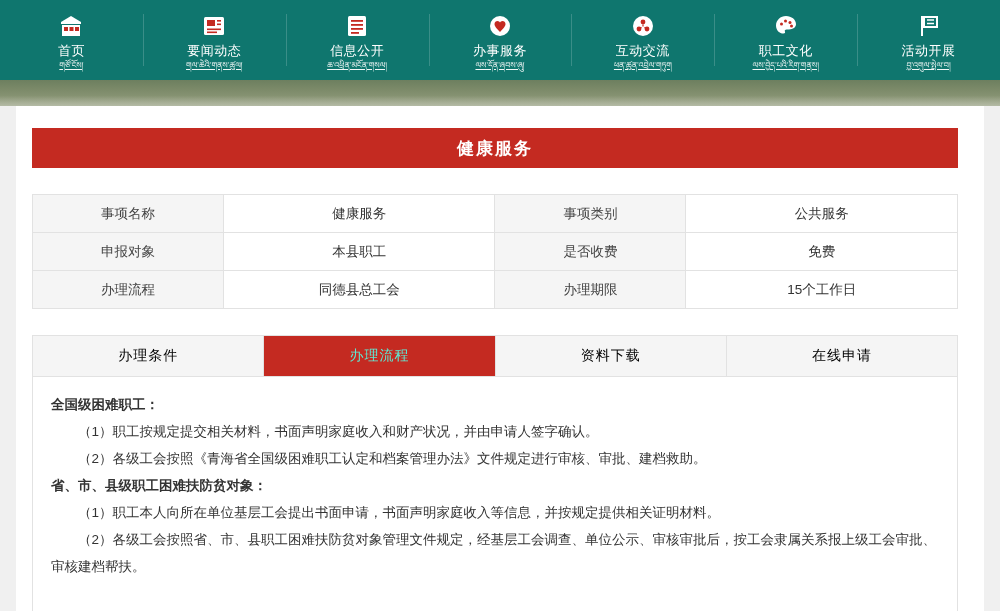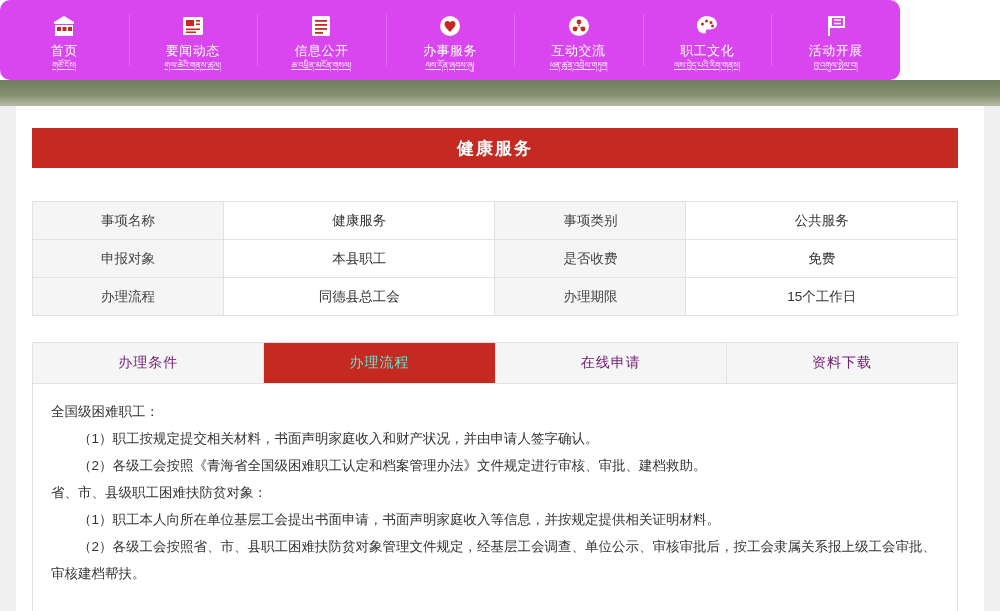--- a/index.html
+++ b/index.html
@@ -6,27 +6,26 @@
   html, body {
     margin: 0; padding: 0;
     width: 1000px; height: 611px;
     font-family: "Liberation Sans", "DejaVu Sans", sans-serif;
     background: #ffffff;
     overflow: hidden;
   }
 
   
   .navbar {
-    width: 900px;
+    width: 1000px;
     height: 80px;
-    background: #d946ef;
+    background: #0f766e;
     display: flex;
     align-items: stretch;
     position: relative;
-    border-radius: 10px;
   }
   .nav-item {
     flex: 1 1 0;
     display: flex;
     flex-direction: column;
     align-items: center;
     justify-content: center;
     color: #ffffff;
     padding-top: 4px;
     position: relative;
@@ -100,21 +99,21 @@
     justify-content: center;
     font-size: 17px;
     font-weight: bold;
     letter-spacing: 2px;
   }
 
   
   .info-table {
     width: 100%;
     border-collapse: collapse;
-    margin-top: 33px;
+    margin-top: 26px;
     table-layout: fixed;
   }
   .info-table td {
     border: 1px solid #e2e2e2;
     height: 38px;
     font-size: 13.5px;
     color: #333333;
     text-align: center;
     padding: 0 6px;
   }
@@ -135,21 +134,21 @@
     border: 1px solid #e2e2e2;
     border-bottom: none;
   }
   .tab {
     flex: 1 1 0;
     height: 40px;
     display: flex;
     align-items: center;
     justify-content: center;
     font-size: 14px;
-    color: #701a75;
+    color: #000000;
     background: #f5f5f5;
     border-right: 1px solid #e2e2e2;
     cursor: pointer;
     letter-spacing: 1px;
   }
   .tab:last-child { border-right: none; }
   .tab.active {
     background: #c42a21;
     color: #5eead4;
   }
@@ -158,21 +157,21 @@
   .tab-panel {
     border: 1px solid #e2e2e2;
     height: 240px;
     padding: 14px 18px;
     font-size: 13.5px;
     color: #333333;
     line-height: 2.0;
     overflow: hidden;
   }
   .para { margin: 0; }
-  .para.bold { font-weight: normal; }
+  .para.bold { font-weight: bold; }
   .para.indent { text-indent: 2em; }
 </style>
 </head>
 <body>
 
 <div class="navbar">
 
   <div class="nav-item">
     <span class="nav-icon">
       <svg width="26" height="26" viewBox="0 0 26 26" fill="none">
@@ -297,22 +296,22 @@
         <td class="value">同德县总工会</td>
         <td class="label">办理期限</td>
         <td class="value">15个工作日</td>
       </tr>
     </tbody>
       </table>
 
     <div class="tabs">
       <div class="tab">办理条件</div>
       <div class="tab active">办理流程</div>
+      <div class="tab">资料下载</div>
       <div class="tab">在线申请</div>
-      <div class="tab">资料下载</div>
     </div>
 
     <div class="tab-panel">
       <p class="para bold">全国级困难职工：</p>
       <p class="para indent">（1）职工按规定提交相关材料，书面声明家庭收入和财产状况，并由申请人签字确认。</p>
       <p class="para indent">（2）各级工会按照《青海省全国级困难职工认定和档案管理办法》文件规定进行审核、审批、建档救助。</p>
       <p class="para bold">省、市、县级职工困难扶防贫对象：</p>
       <p class="para indent">（1）职工本人向所在单位基层工会提出书面申请，书面声明家庭收入等信息，并按规定提供相关证明材料。</p>
       <p class="para indent">（2）各级工会按照省、市、县职工困难扶防贫对象管理文件规定，经基层工会调查、单位公示、审核审批后，按工会隶属关系报上级工会审批、审核建档帮扶。</p>
     </div>

